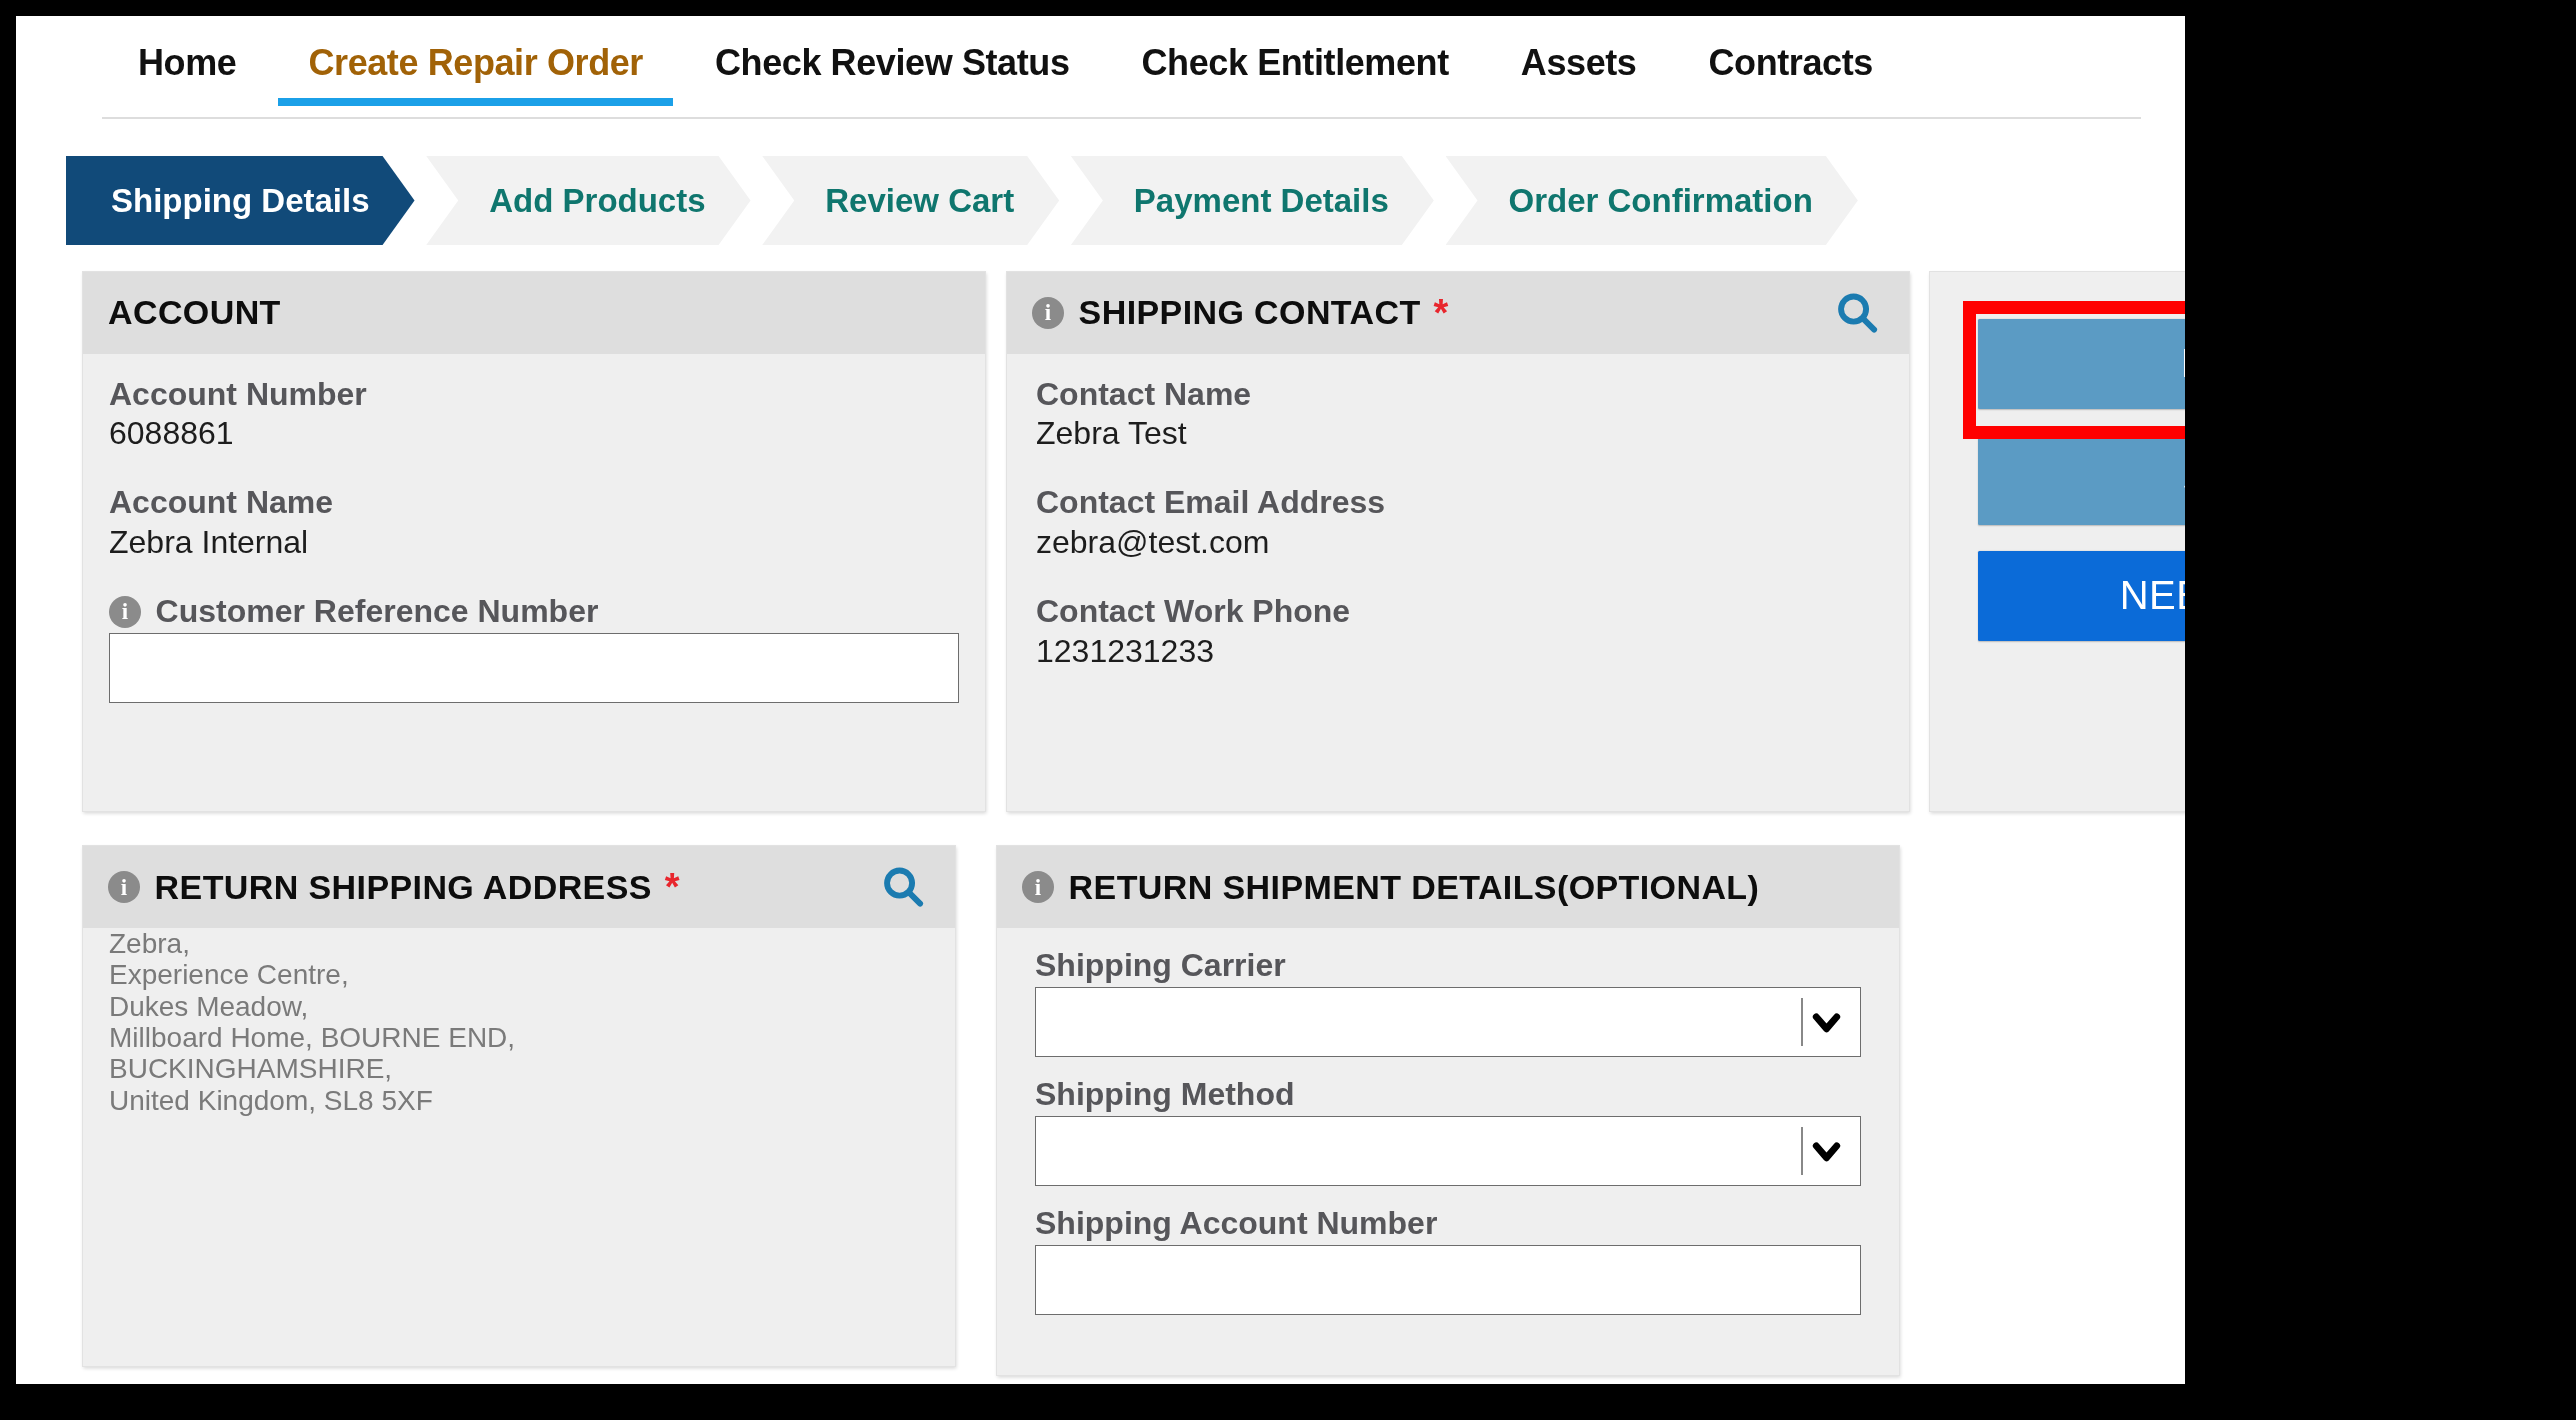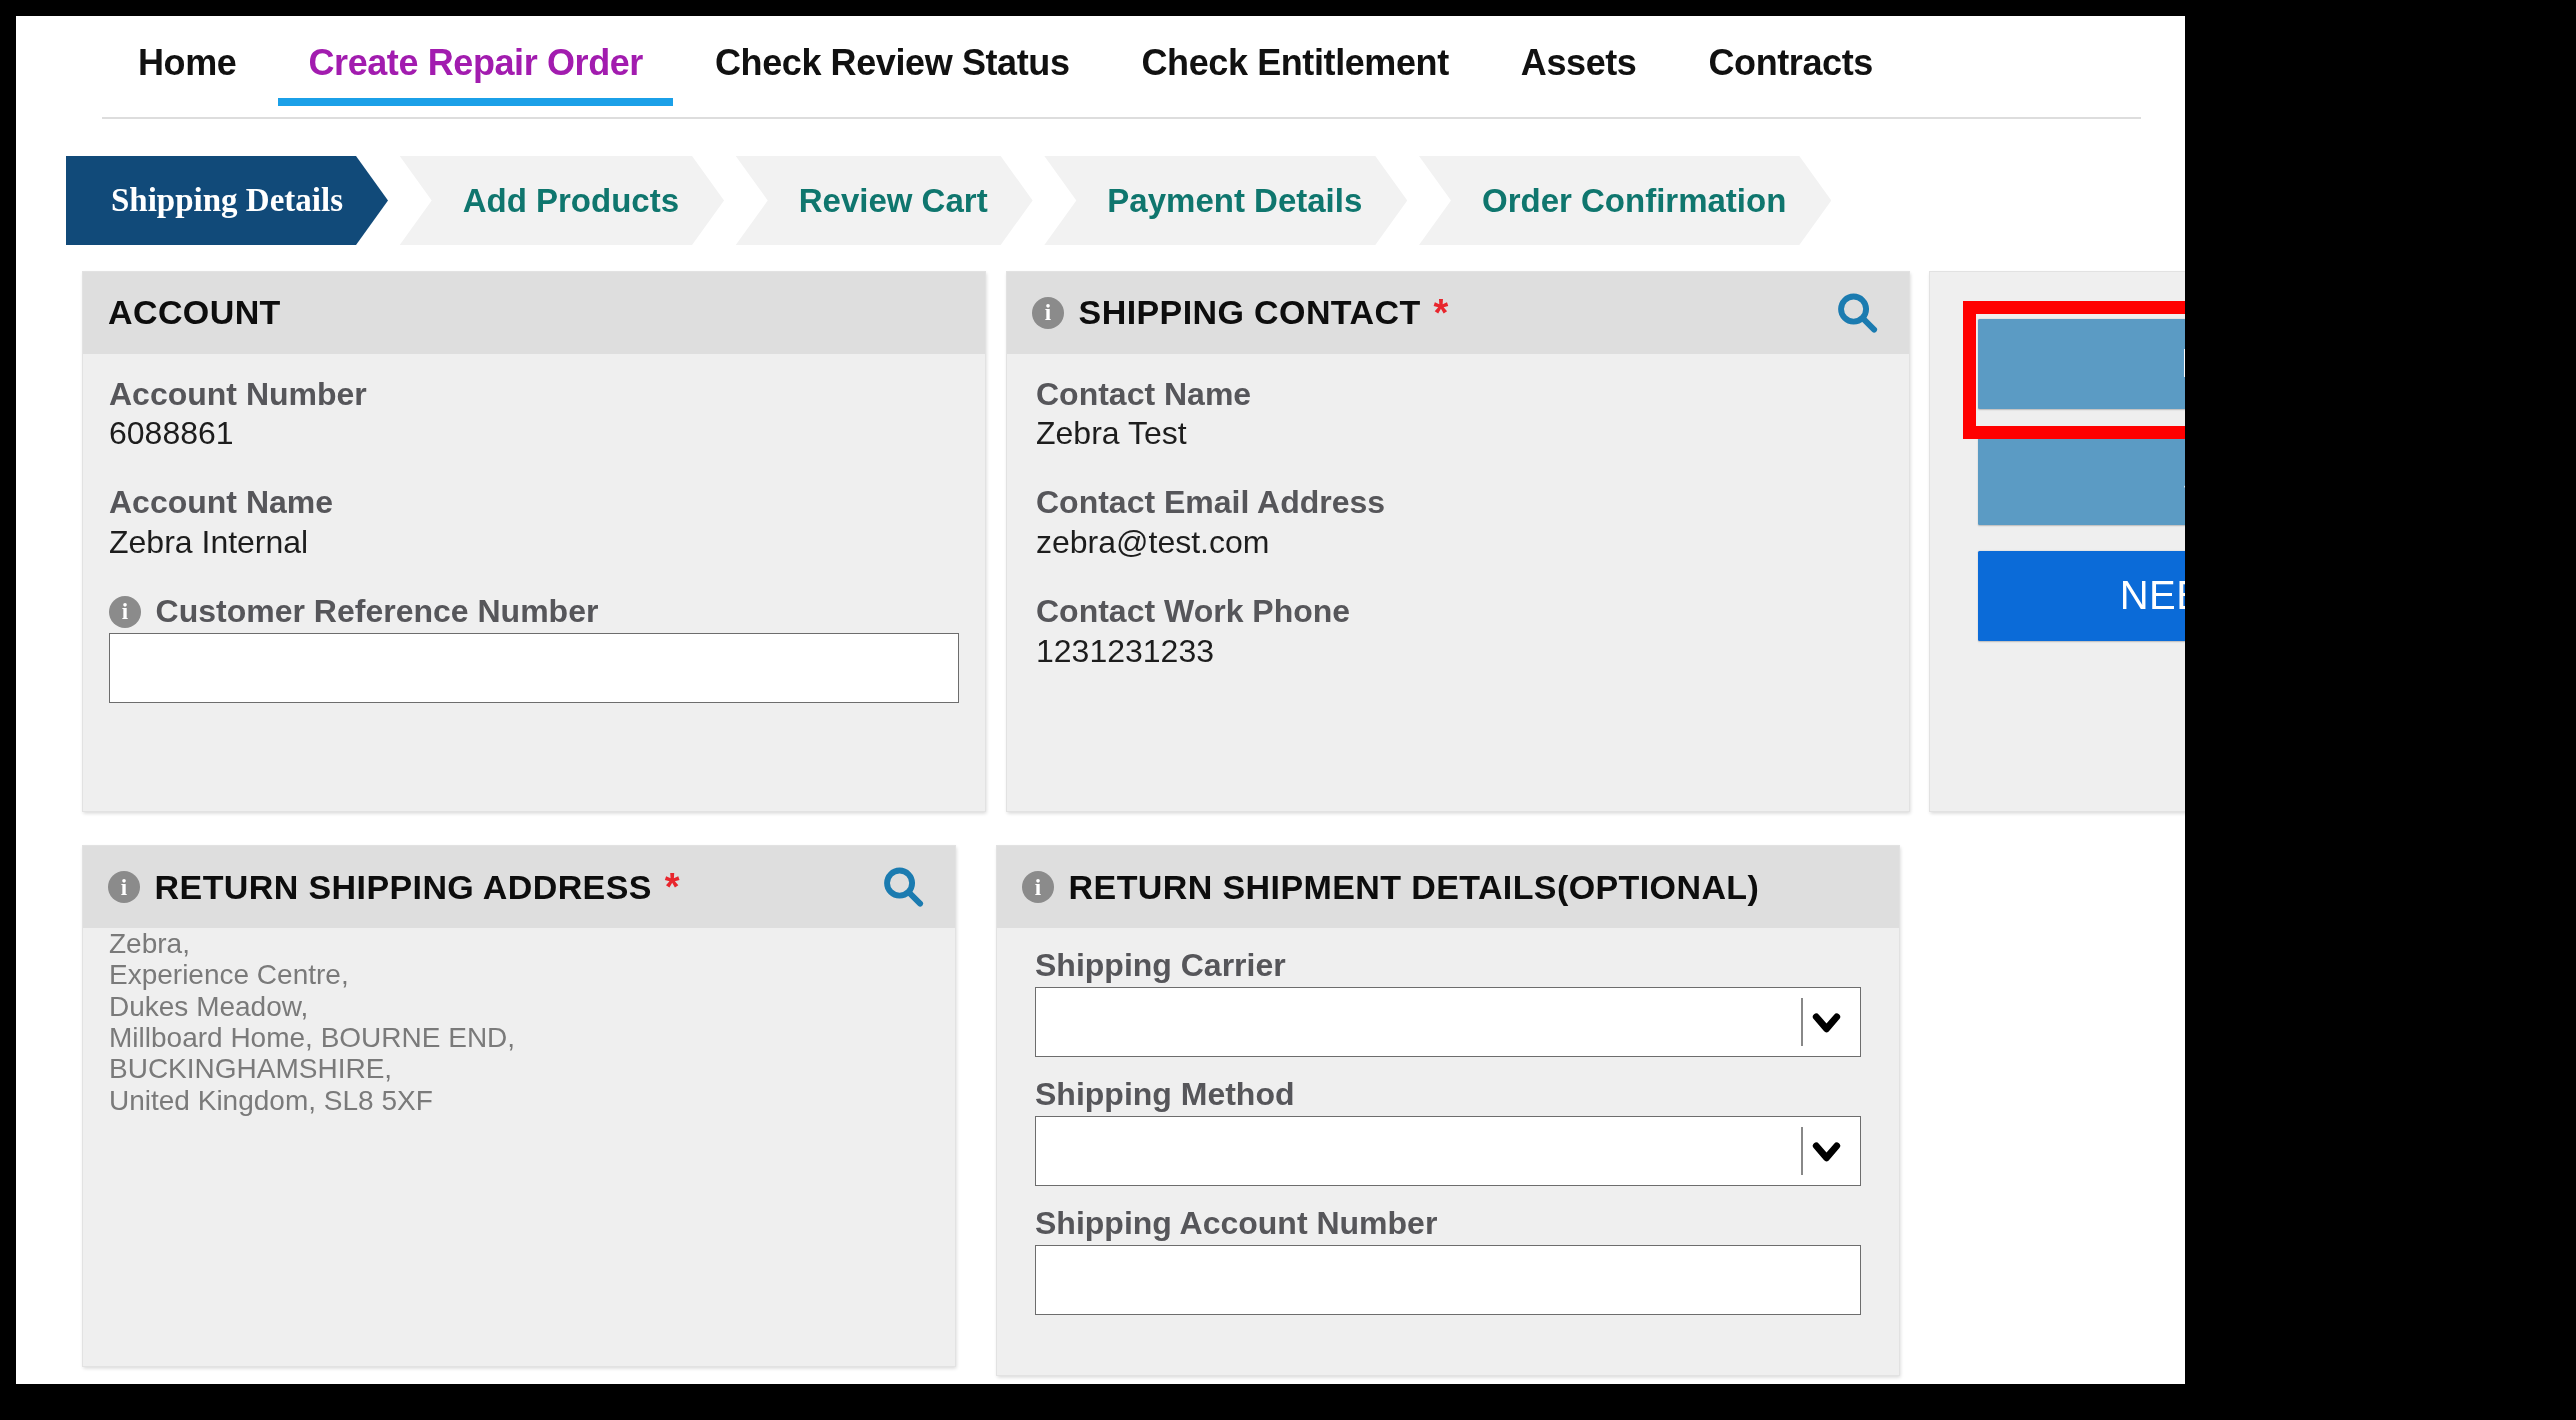--- a/index.html
+++ b/index.html
@@ -36,21 +36,21 @@
   .nav-item {
     position: relative;
     font-size: 36px;
     font-weight: bold;
     color: #111111;
     padding: 26px 36px 22px 36px;
     white-space: nowrap;
     cursor: pointer;
     letter-spacing: -0.4px;
   }
-  .nav-item.active { color: #a21caf; }
+  .nav-item.active { color: #a16207; }
   .nav-item.active::after {
     content: "";
     position: absolute;
     left: 5.8px; right: 5.8px;
     bottom: 0;
     height: 8px;
     background: #1ba0e8;
   }
   .nav-underline {
     position: absolute;
@@ -85,21 +85,20 @@
     clip-path: polygon(0 0, calc(100% - 32px) 0, 100% 50%, calc(100% - 32px) 100%, 0 100%, 32px 50%);
     white-space: nowrap;
   }
   .step:first-child {
     clip-path: polygon(0 0, calc(100% - 32px) 0, 100% 50%, calc(100% - 32px) 100%, 0 100%);
     padding-left: 45px;
   }
   .step.active {
     background: #114a79;
     color: #ffffff;
-    font-family: Liberation Serif, serif;
   }
 
   
   .content {
     position: absolute;
     left: 0; top: 240px;
     width: 2538px;
     height: 1127px;
     background: #ffffff;
   }

